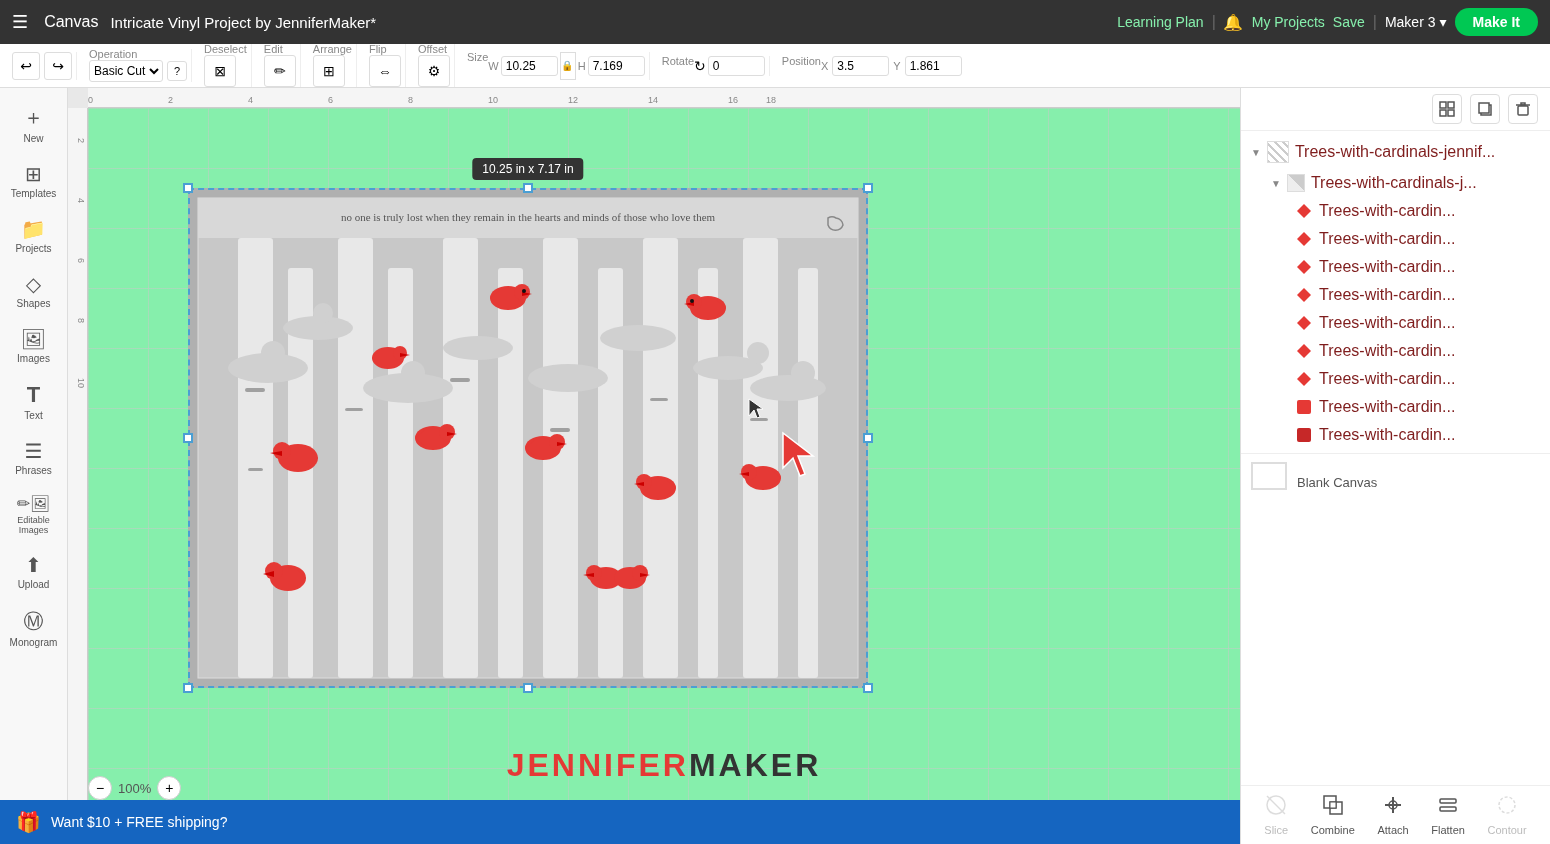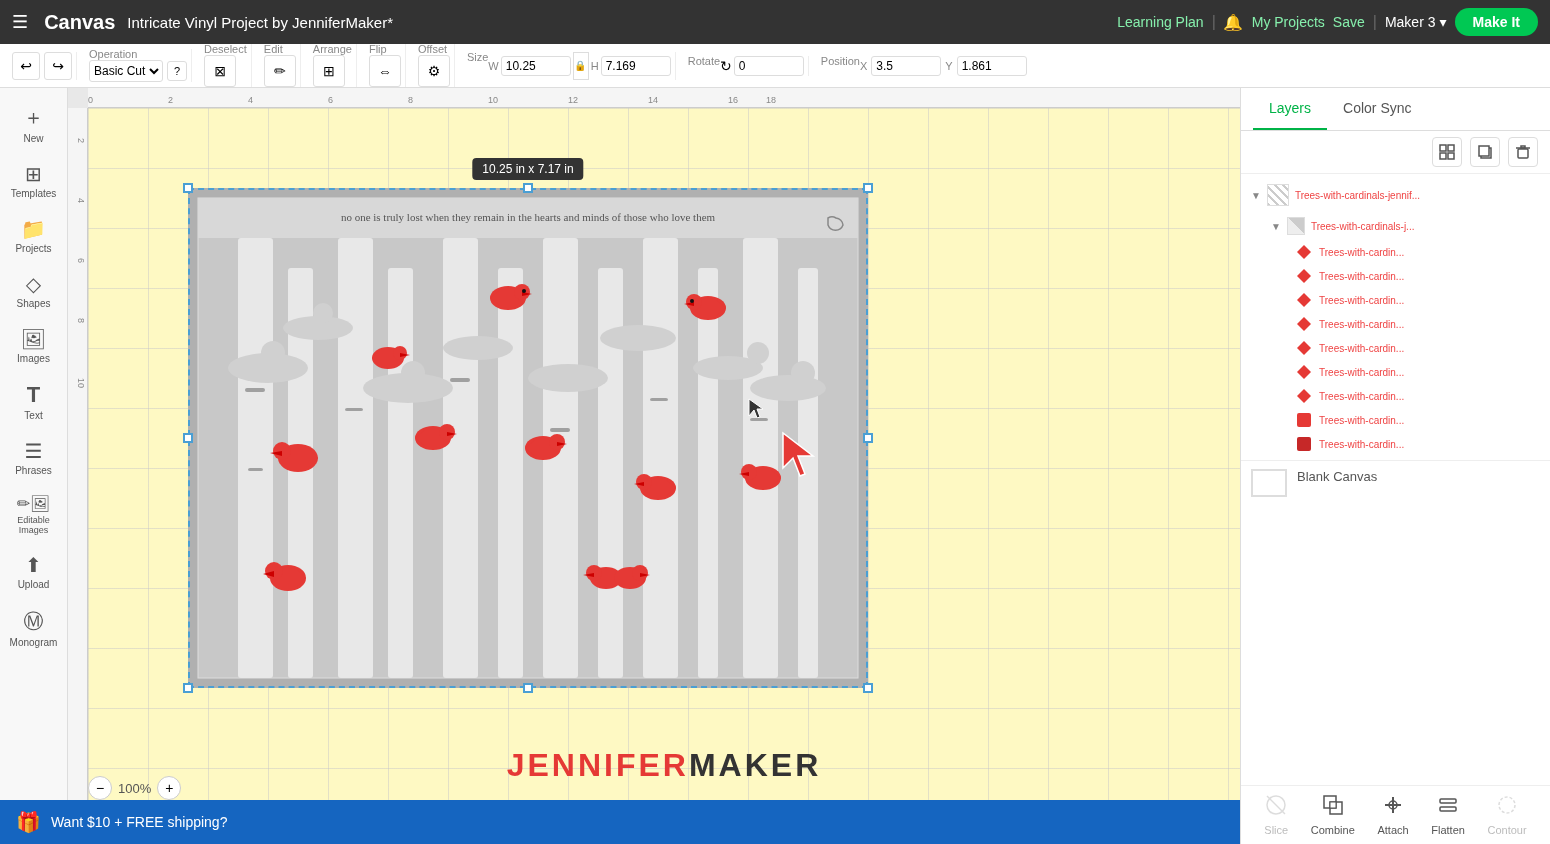--- a/index.html
+++ b/index.html
@@ -10,21 +10,21 @@
       height: 44px;
       background: #333;
       display: flex;
       align-items: center;
       padding: 0 12px;
       gap: 12px;
       flex-shrink: 0;
       z-index: 100;
     }
     .hamburger-icon { color: #fff; font-size: 18px; cursor: pointer; }
-    .app-title { color: #fff; font-size: 20px; font-weight: 700; margin-left: 4px; }
+    .app-title { color: #fff; font-size: 16px; font-weight: 400; margin-left: 4px; }
     .project-title { color: #fff; font-size: 15px; flex: 1; text-align: left; }
     .nav-right { display: flex; align-items: center; gap: 8px; }
     .nav-link { color: #86efac; font-size: 14px; cursor: pointer; }
     .nav-separator { color: #666; font-size: 16px; }
     .bell-icon { color: #ddd; font-size: 16px; cursor: pointer; }
     .machine-selector { color: #fff; font-size: 14px; display: flex; align-items: center; gap: 4px; cursor: pointer; }
     .make-it-btn { background: #00c853; color: #fff; border: none; border-radius: 20px; padding: 6px 18px; font-size: 14px; font-weight: 600; cursor: pointer; }
 
     
     .toolbar {
@@ -36,21 +36,21 @@
       padding: 0 8px;
       gap: 8px;
       flex-shrink: 0;
     }
     .toolbar-group { display: flex; align-items: center; gap: 4px; padding: 0 4px; border-right: 1px solid #eee; }
     .toolbar-group:last-child { border-right: none; justify-content: flex-end; }
     .toolbar-label { font-size: 11px; color: #888; display: block; line-height: 1; }
     .toolbar-select { font-size: 12px; border: 1px solid #ddd; border-radius: 3px; padding: 2px 0; background: #fff; }
     .toolbar-icon-btn { width: 28px; height: 28px; display: flex; align-items: center; justify-content: center; border: 1px solid #ddd; border-radius: 3px; cursor: pointer; background: #fff; font-size: 14px; }
     .toolbar-input-group { display: flex; flex-direction: row; }
-    .toolbar-input { width: 70px; font-size: 12px; border: 1px solid #ddd; border-radius: 3px; padding: 2px 4px; }
+    .toolbar-input { width: 57px; font-size: 12px; border: 1px solid #ddd; border-radius: 3px; padding: 2px 4px; }
 
     
     .main-content {
       display: flex;
       flex: 1;
       overflow: hidden;
     }
 
     
     .left-sidebar {
@@ -101,21 +101,21 @@
       background: #f5f5f5;
       border-right: 1px solid #ccc;
       display: flex;
       flex-direction: column;
       overflow: hidden;
     }
     .canvas-viewport {
       position: absolute;
       top: 20px; left: 20px; right: 0; bottom: 20px;
       overflow: hidden;
-      background: #fef9c3;
+      background: #86efac;
     }
     .canvas-grid {
       position: absolute;
       inset: 0;
       background-image: 
         linear-gradient(rgba(200,200,200,0.5) 1px, transparent 1px),
         linear-gradient(90deg, rgba(200,200,200,0.5) 1px, transparent 1px);
       background-size: 60px 60px;
     }
     .design-element {
@@ -217,21 +217,21 @@
       font-size: 13px;
       gap: 6px;
     }
     .layer-chevron { font-size: 10px; color: #888; }
     .layer-preview-grid { 
       width: 22px; height: 22px; 
       background: repeating-linear-gradient(45deg, #ccc 0, #ccc 2px, #fff 2px, #fff 6px);
       border: 1px solid #ddd;
       flex-shrink: 0;
     }
-    .layer-name { font-size: 10px; color: #ef4444; flex: 1; overflow: hidden; text-overflow: ellipsis; white-space: nowrap; }
+    .layer-name { font-size: 16px; color: #7f1d1d; flex: 1; overflow: hidden; text-overflow: ellipsis; white-space: nowrap; }
     .sub-layer-group { padding-left: 20px; }
     .sub-group-header {
       display: flex;
       align-items: center;
       padding: 5px 10px;
       cursor: pointer;
       font-size: 12px;
       gap: 6px;
     }
     .layer-item {
@@ -243,21 +243,21 @@
     }
     .layer-color-leaf {
       width: 14px;
       height: 14px;
       background: #e53935;
       clip-path: polygon(50% 0%, 100% 50%, 50% 100%, 0% 50%);
       flex-shrink: 0;
     }
     .blank-canvas-row {
       display: flex;
-      align-items: flex-start;
+      align-items: flex-end;
       padding: 8px 10px;
       gap: 10px;
       border-top: 1px solid #eee;
       margin-top: 4px;
     }
     .blank-canvas-preview {
       width: 36px;
       height: 28px;
       background: #fff;
       border: 2px solid #ddd;
@@ -674,28 +674,20 @@
 
     <div style="position:absolute;top:310px;left:680px;z-index:49;pointer-events:none;">
       <svg width="16" height="20" viewBox="0 0 16 20">
         <polygon points="1,1 1,18 6,12 9,20 12,19 9,11 15,11" fill="#333" stroke="#fff" stroke-width="1"></polygon>
       </svg>
     </div>
   </div>
 
   <div class="right-panel">
 
-    <div class="right-panel-tabs">
-      <div class="panel-tab active">
-        <span>Layers</span>
-      </div>
-      <div class="panel-tab">
-        <span>Color Sync</span>
-      </div>
-    </div>
 
     <div class="panel-toolbar">
       <button class="panel-icon-btn" title="Group">
         <svg width="16" height="16" viewBox="0 0 16 16">
             <rect x="1" y="1" width="6" height="6" fill="none" stroke="#555" stroke-width="1.5"></rect>
             <rect x="9" y="1" width="6" height="6" fill="none" stroke="#555" stroke-width="1.5"></rect>
             <rect x="1" y="9" width="6" height="6" fill="none" stroke="#555" stroke-width="1.5"></rect>
             <rect x="9" y="9" width="6" height="6" fill="none" stroke="#555" stroke-width="1.5"></rect>
           </svg>
       </button>

